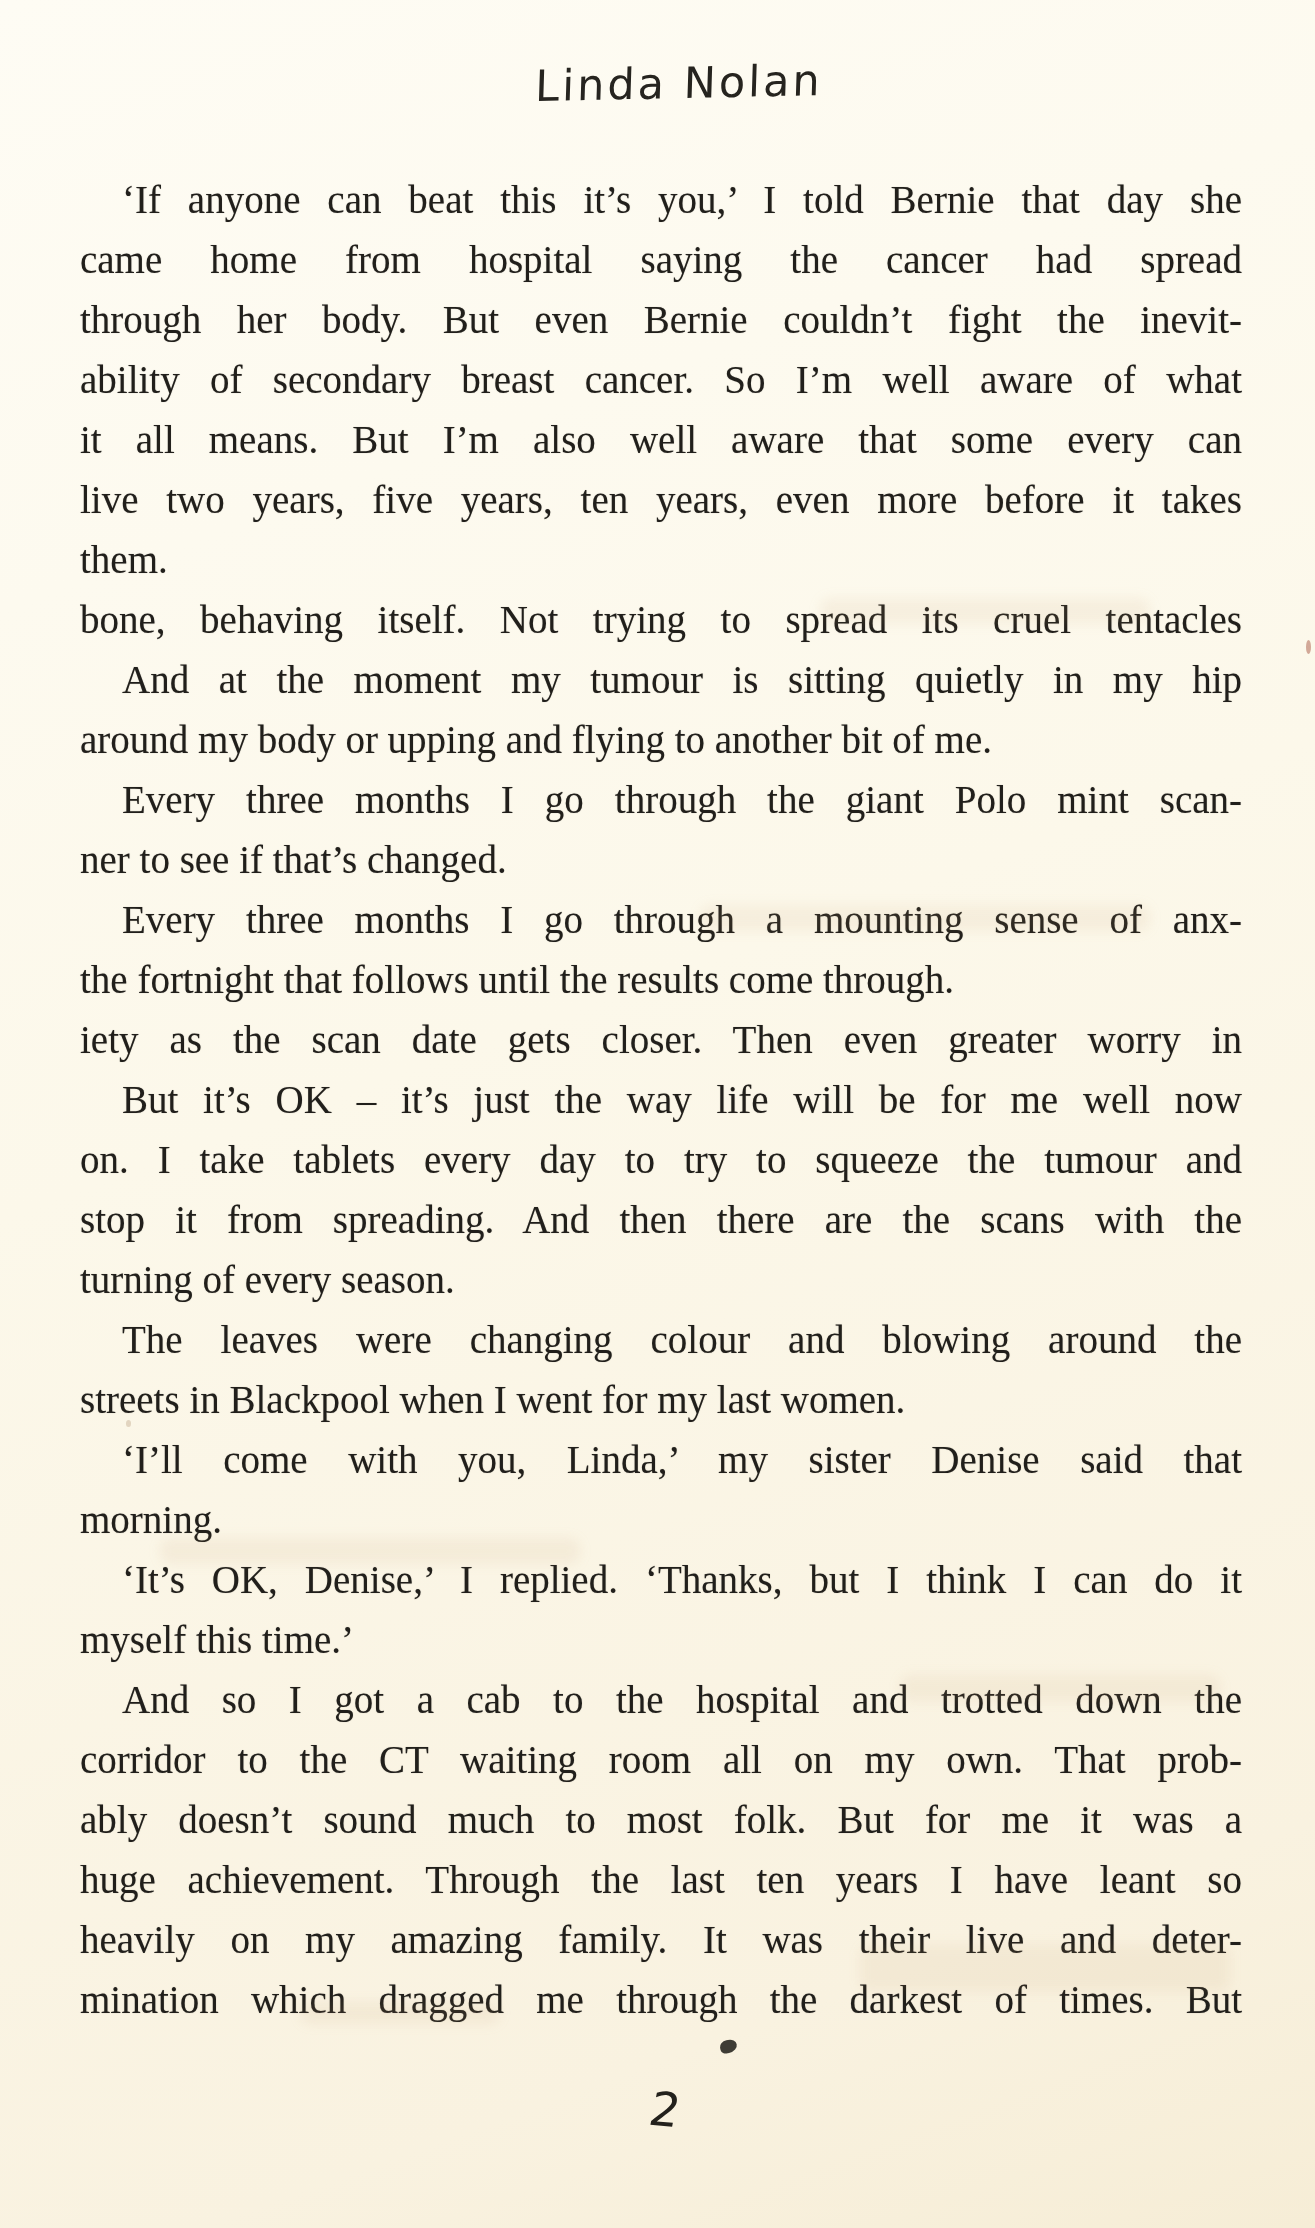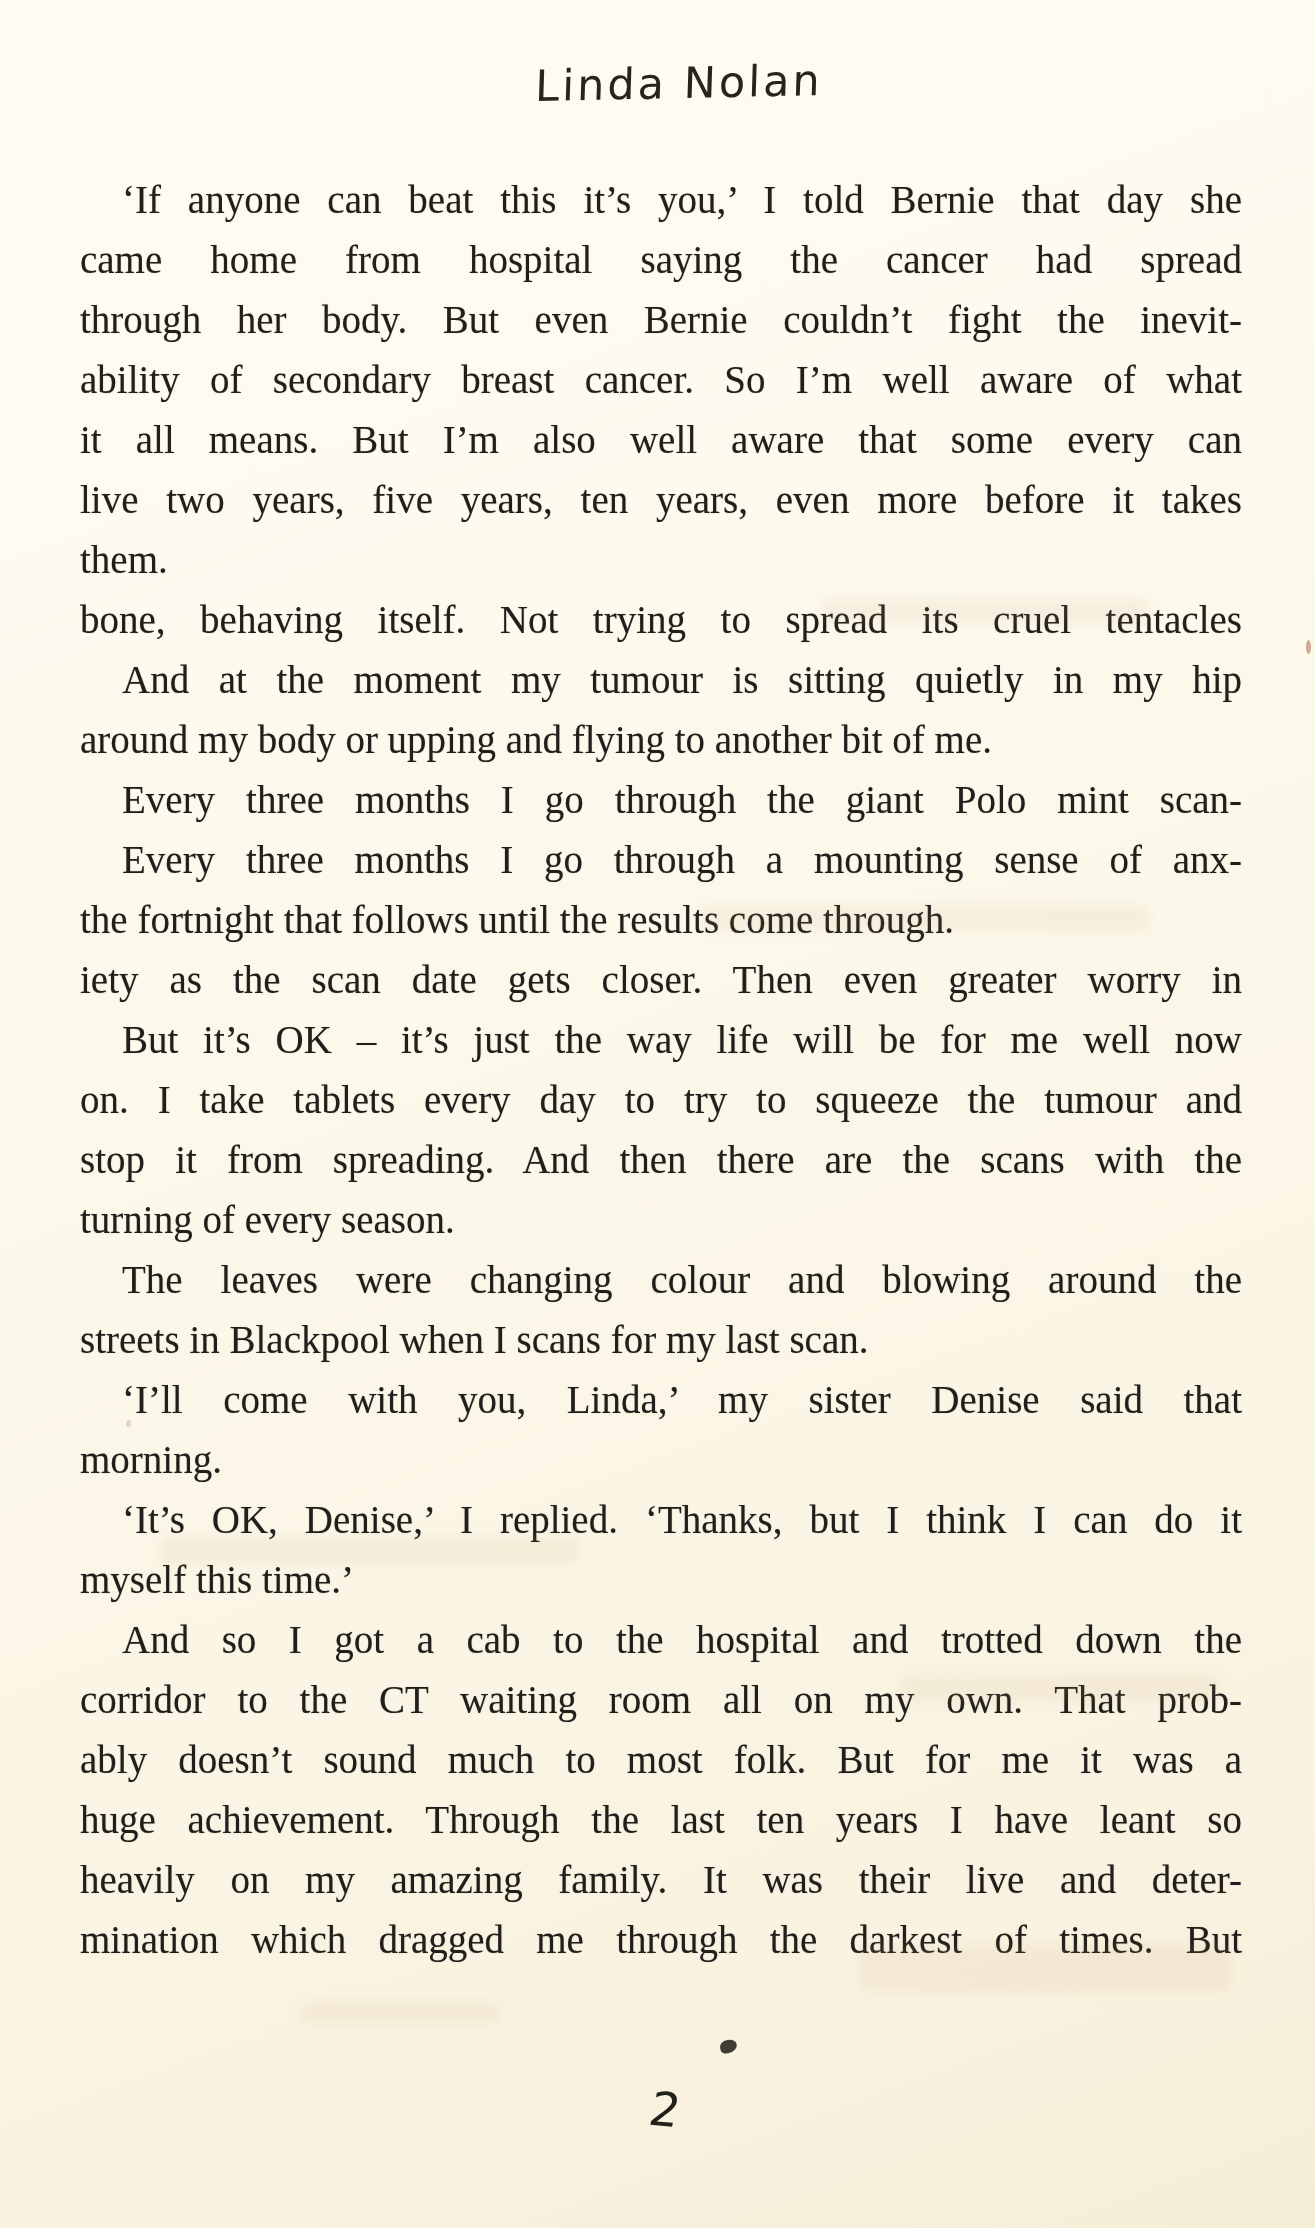--- a/index.html
+++ b/index.html
@@ -76,35 +76,36 @@
         <div class="line">live two years, five years, ten years, even more before it takes</div>
         <div class="line last">them.</div>
       </div>
       <div class="para">
         <div class="line">bone, behaving itself. Not trying to spread its cruel tentacles</div>
         <div class="line first">And at the moment my tumour is sitting quietly in my hip</div>
         <div class="line last">around my body or upping and flying to another bit of me.</div>
       </div>
       <div class="para">
         <div class="line first">Every three months I go through the giant Polo mint scan-</div>
+        <div class="line last">ner to see if that’s changed.</div>
       </div>
       <div class="para">
         <div class="line first">Every three months I go through a mounting sense of anx-</div>
         <div class="line last">the fortnight that follows until the results come through.</div>
         <div class="line">iety as the scan date gets closer. Then even greater worry in</div>
       </div>
       <div class="para">
         <div class="line first">But it’s OK – it’s just the way life will be for me well now</div>
         <div class="line">on. I take tablets every day to try to squeeze the tumour and</div>
         <div class="line">stop it from spreading. And then there are the scans with the</div>
         <div class="line last">turning of every season.</div>
       </div>
       <div class="para">
         <div class="line first">The leaves were changing colour and blowing around the</div>
-        <div class="line last">streets in Blackpool when I scans for my last scan.</div>
+        <div class="line last">streets in Blackpool when I went for my last women.</div>
       </div>
       <div class="para">
         <div class="line first">‘I’ll come with you, Linda,’ my sister Denise said that</div>
         <div class="line last">morning.</div>
       </div>
       <div class="para">
         <div class="line first">‘It’s OK, Denise,’ I replied. ‘Thanks, but I think I can do it</div>
         <div class="line last">myself this time.’</div>
       </div>
       <div class="para">

